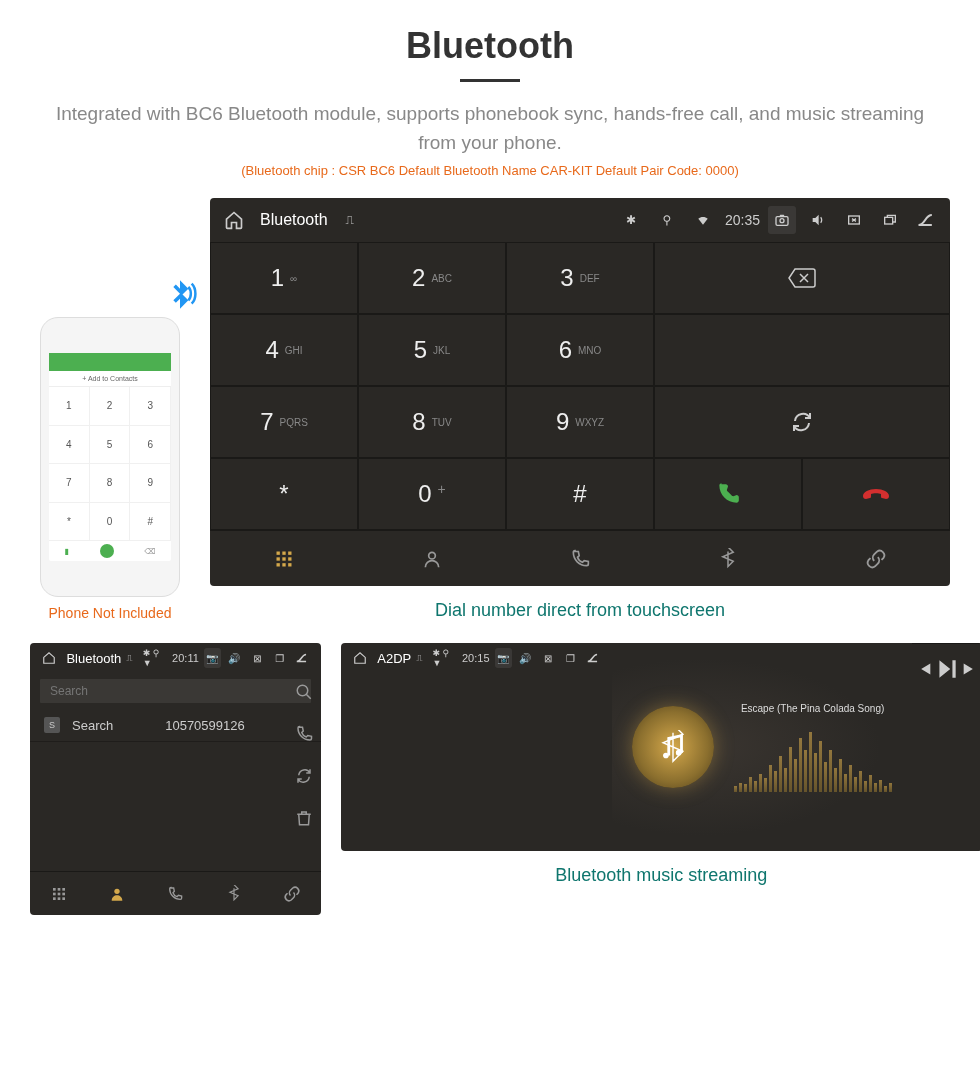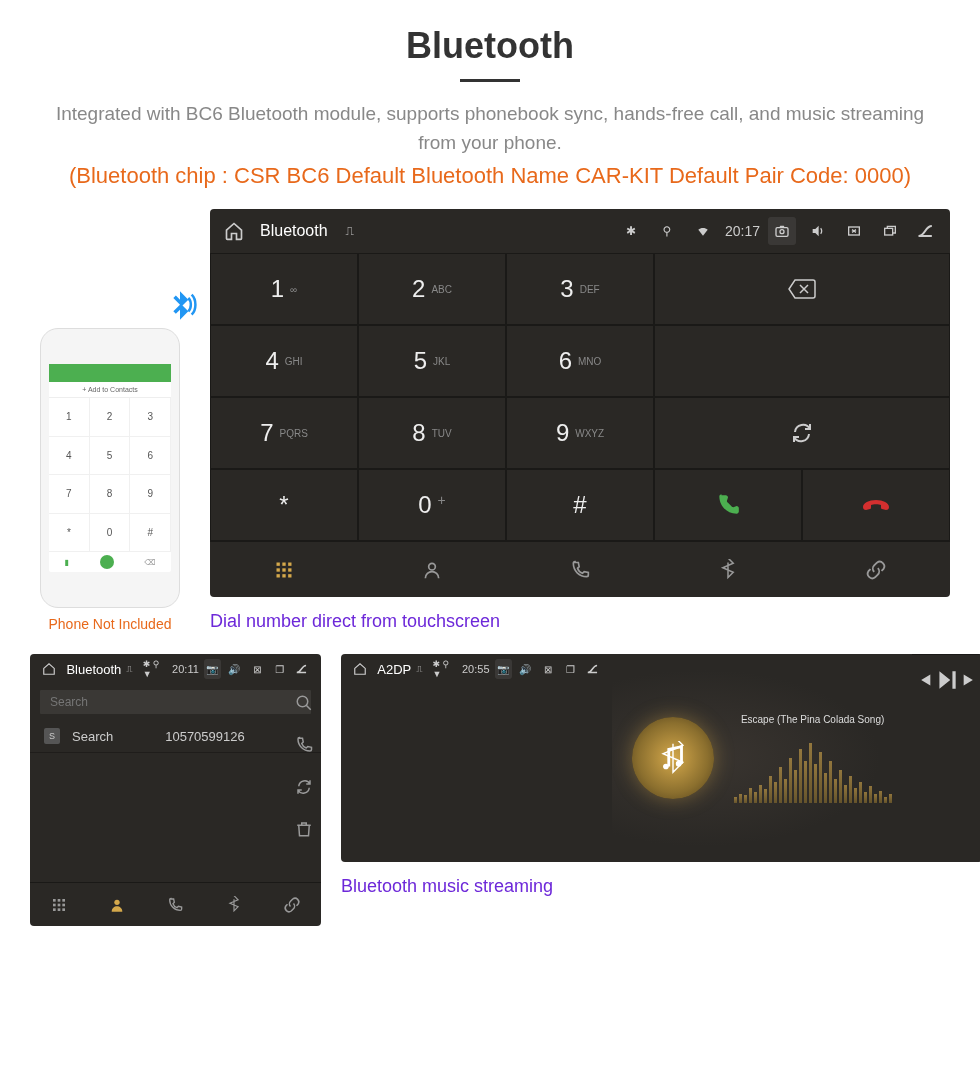--- a/index.html
+++ b/index.html
@@ -1,20 +1,20 @@
 <!DOCTYPE html>
 <html><head>
 <meta charset="utf-8">
 <style>
 *{margin:0;padding:0;box-sizing:border-box;font-family:Arial,Helvetica,sans-serif}
 body{width:980px;height:1086px;background:#fff;color:#333}
 .page-title{font-size:36px;font-weight:bold;text-align:center;padding-top:25px;color:#333}
 .title-underline{width:60px;height:3px;background:#333;margin:12px auto 18px}
 .subtitle{text-align:center;font-size:19px;color:#888;line-height:1.5;padding:0 40px}
-.spec-line{text-align:center;font-size:22px;color:#e8691b;margin-top:6px}
+.spec-line{text-align:center;font-size:13px;color:#e8691b;margin-top:6px}
 .top-row{display:flex;align-items:flex-end;padding:20px 30px 0;gap:20px}
 .phone-col{width:160px;text-align:center}
 .phone-mock{width:140px;height:280px;border-radius:18px;background:#f5f5f5;border:1px solid #ddd;padding:35px 8px;margin:0 auto;position:relative}
 .phone-screen{background:#fff;width:100%;height:100%;border-radius:2px;display:flex;flex-direction:column;font-size:8px}
 .phone-top{background:#4caf50;height:18px}
 .phone-add{padding:4px 6px;color:#666;border-bottom:1px solid #eee;font-size:7px}
 .phone-pad{flex:1;display:grid;grid-template-columns:repeat(3,1fr);font-size:10px;color:#555}
 .phone-pad div{display:flex;align-items:center;justify-content:center;border-right:1px solid #f0f0f0;border-bottom:1px solid #f0f0f0}
 .phone-bottom{height:20px;display:flex;justify-content:space-around;align-items:center}
 .phone-bottom .grn{width:14px;height:14px;border-radius:50%;background:#4caf50}
@@ -29,21 +29,21 @@
 .statusbar .ico.boxed{background:rgba(255,255,255,0.08);border-radius:3px}
 .dialpad{display:grid;grid-template-columns:repeat(5,1fr);grid-auto-rows:72px}
 .dialpad .key{display:flex;align-items:center;justify-content:center;border:0.5px solid #1a1917;gap:6px;cursor:pointer}
 .dialpad .key .num{font-size:24px;color:#eee;font-weight:300}
 .dialpad .key .letters{font-size:10px;color:#888}
 .dialpad .wide{grid-column:span 2}
 .dialpad .ctrl{font-size:20px}
 .bottom-tabs{display:flex;height:56px;border-top:1px solid #1a1917}
 .bottom-tabs .tab{flex:1;display:flex;align-items:center;justify-content:center;font-size:20px;color:#999;cursor:pointer}
 .bottom-tabs .tab.active{color:#d4a84b}
-.caption{text-align:left;font-size:18px;color:#6d28d9;margin-top:14px}
+.caption{text-align:center;font-size:18px;color:#0f766e;margin-top:14px}
 .caption .sub{display:block;font-size:16px}
 .bottom-row{display:flex;gap:20px;padding:22px 30px 0}
 .bottom-col{flex:1}
 .small-status{height:30px;font-size:11px;gap:5px}
 .small-status .ico{width:20px;height:20px;font-size:11px}
 .search-row{padding:6px 10px;display:flex;align-items:center;gap:10px}
 .search-input{flex:1;background:#3a3835;border:none;border-radius:1px;padding:5px 10px;color:#999;font-size:12px}
 .contact-list{height:150px}
 .contact-row{display:flex;align-items:center;padding:8px 14px;font-size:13px;gap:12px;border-bottom:1px solid #1f1d1b}
 .contact-row .badge{width:16px;height:16px;background:#555;border-radius:2px;display:flex;align-items:center;justify-content:center;font-size:9px}
@@ -118,21 +118,21 @@
         <span class="title">Bluetooth</span>
         <span class="ico" style="font-size:12px">⎍</span>
         <span class="spacer"></span>
         <span class="ico" style="font-size:12px">✱</span>
         <span class="ico" style="font-size:12px">⚲</span>
         <span class="ico">
           <svg width="14" height="14" viewBox="0 0 24 24" fill="#ccc">
               <path d="M12 20l8-10c-4-4-12-4-16 0l8 10z"></path>
             </svg>
         </span>
-        <span>20:17</span>
+        <span>20:35</span>
         <span class="ico boxed">
           <svg width="16" height="16" viewBox="0 0 24 24" fill="none" stroke="#ccc" stroke-width="2">
               <rect x="3" y="7" width="18" height="13" rx="2"></rect>
               <circle cx="12" cy="13" r="3"></circle>
               <path d="M9 7l1-2h4l1 2"></path>
             </svg>
         </span>
         <span class="ico">
           <svg width="16" height="16" viewBox="0 0 24 24" fill="#ccc">
               <path d="M4 9v6h4l5 5V4L8 9H4z"></path>
@@ -372,21 +372,21 @@
       <div class="statusbar small-status">
         <span class="ico">
             <svg width="14" height="14" viewBox="0 0 24 24" fill="none" stroke="#ccc" stroke-width="2">
               <path d="M3 11l9-8 9 8v10H3V11z"></path>
             </svg>
           </span>
         <span class="title" style="font-size:13px">A2DP</span>
         <span style="font-size:9px">⎍</span>
         <span class="spacer"></span>
         <span style="font-size:9px">✱ ⚲ ▼</span>
-        <span>20:55</span>
+        <span>20:15</span>
         <span class="ico boxed" style="font-size:10px">📷</span>
         <span class="ico" style="font-size:10px">🔊</span>
         <span class="ico" style="font-size:10px">⊠</span>
         <span class="ico" style="font-size:10px">❐</span>
         <span class="ico">
             <svg width="14" height="14" viewBox="0 0 24 24" fill="none" stroke="#ccc" stroke-width="2.5">
               <path d="M19 6c-8 0-8 12-16 12h16"></path>
             </svg>
           </span>
       </div>

